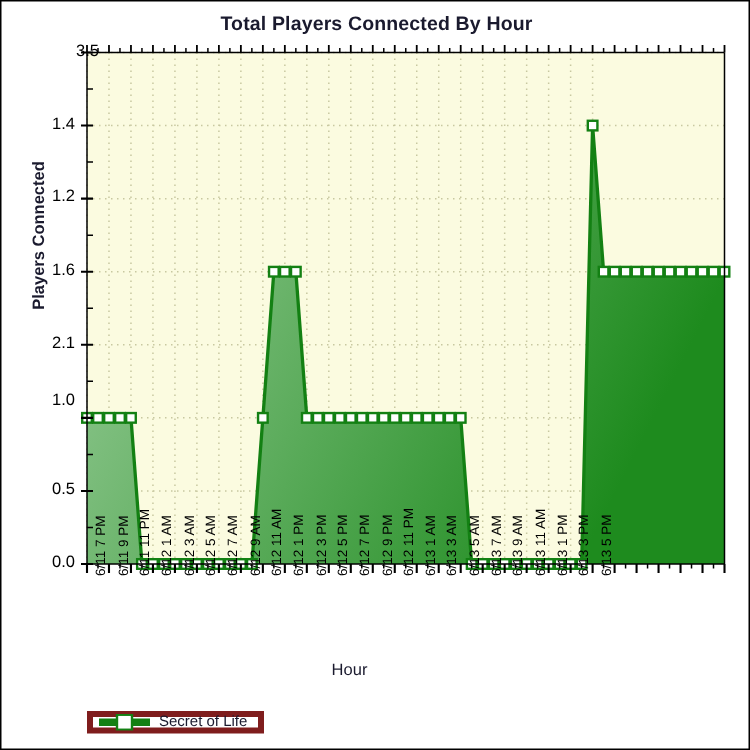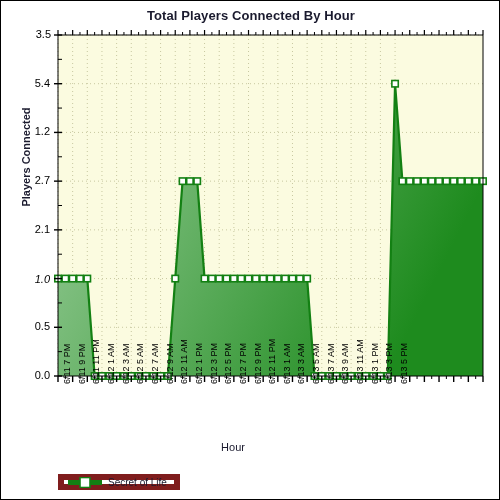--- a/index.html
+++ b/index.html
@@ -70,21 +70,21 @@
     font-size: 9px;
     color: #000000;
     white-space: nowrap;
     transform-origin: left top;
     transform: rotate(-90deg);
   }
   #legend-box {
     position: absolute;
     left: 57px;
     top: 473px;
-    border: 6px solid #7f1d1d;
+    border: 4px solid #7f1d1d;
     background: #ffffff;
     padding: 2px 7px 2px 4px;
     display: flex;
     align-items: center;
     gap: 6px;
     height: 15px;
     box-sizing: border-box;
   }
   #legend-label {
     font-size: 10px;
@@ -336,26 +336,26 @@
       <line x1="467.3448275862069" y1="34" x2="467.3448275862069" y2="29" stroke="#000" stroke-width="1.2"></line>
       <line x1="474.67241379310343" y1="375" x2="474.67241379310343" y2="378" stroke="#000" stroke-width="1"></line>
       <line x1="474.67241379310343" y1="34" x2="474.67241379310343" y2="31" stroke="#000" stroke-width="1"></line>
       <line x1="482" y1="375" x2="482" y2="381" stroke="#000" stroke-width="1.4"></line>
       <line x1="482" y1="34" x2="482" y2="29" stroke="#000" stroke-width="1.2"></line>
     </svg>
 
   <div id="yticks-layer">
       <div class="ytick-label" style="left: 9px; top: 368px;">0.0</div>
       <div class="ytick-label" style="left: 9px; top: 319.286px;">0.5</div>
-      <div class="ytick-label" style="left: 9px; top: 272px; font-style: italic;">1.0</div>
+      <div class="ytick-label" style="left: 9px; top: 260px;">1.0</div>
       <div class="ytick-label" style="left: 9px; top: 221.857px;">2.1</div>
-      <div class="ytick-label" style="left: 9px; top: 173.143px;">2.7</div>
+      <div class="ytick-label" style="left: 9px; top: 173.143px;">1.6</div>
       <div class="ytick-label" style="left: 9px; top: 124.429px;">1.2</div>
-      <div class="ytick-label" style="left: 9px; top: 75.7143px;">5.4</div>
-      <div class="ytick-label" style="left: 10px; top: 27px;">3.5</div>
+      <div class="ytick-label" style="left: 9px; top: 75.7143px;">1.4</div>
+      <div class="ytick-label" style="left: 25px; top: 27px;">3.5</div>
     </div>
   <div id="xticks-layer">
       <div class="xtick-label" style="left: 61px; top: 383px;">6/11 7 PM</div>
       <div class="xtick-label" style="left: 75.6552px; top: 383px;">6/11 9 PM</div>
       <div class="xtick-label" style="left: 90.3103px; top: 383px;">6/11 11 PM</div>
       <div class="xtick-label" style="left: 104.966px; top: 383px;">6/12 1 AM</div>
       <div class="xtick-label" style="left: 119.621px; top: 383px;">6/12 3 AM</div>
       <div class="xtick-label" style="left: 134.276px; top: 383px;">6/12 5 AM</div>
       <div class="xtick-label" style="left: 148.931px; top: 383px;">6/12 7 AM</div>
       <div class="xtick-label" style="left: 163.586px; top: 383px;">6/12 9 AM</div>

